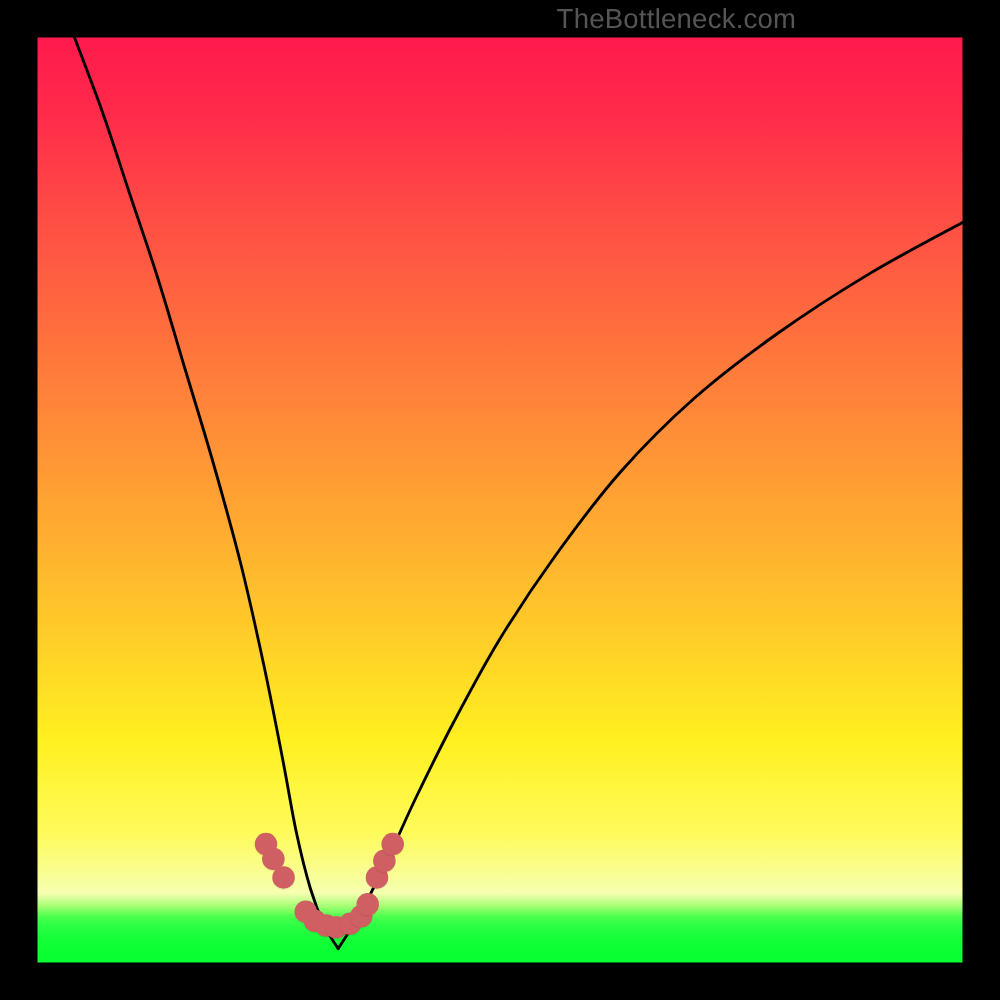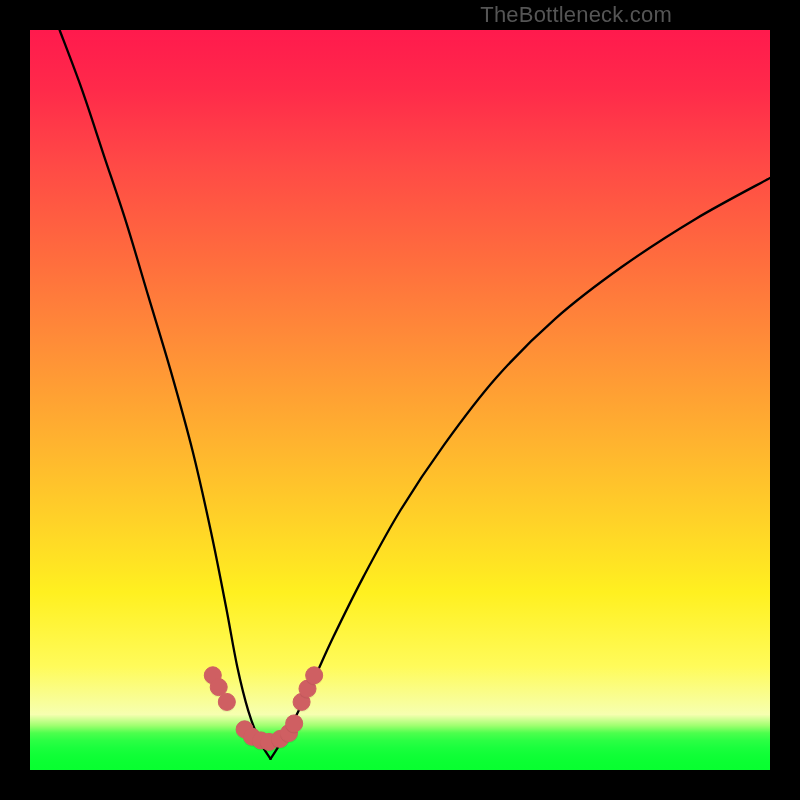--- a/index.html
+++ b/index.html
@@ -11,21 +11,20 @@
     font-family: Arial, Helvetica, sans-serif;
     overflow: hidden;
   }
   .frame {
     position: absolute;
     top: 0;
     left: 0;
     width: 643px;
     height: 800px;
     background: #000;
-    padding-left: 35px;
   }
   .plot-area {
     position: absolute;
     top: 30px;
     left: 30px;
     width: 740px;
     height: 740px;
   }
   .gradient-bg {
     position: absolute;

